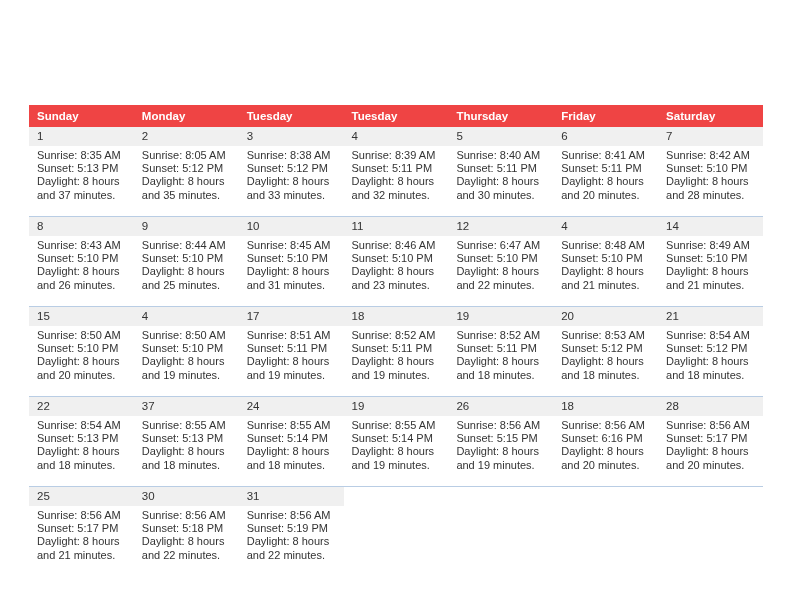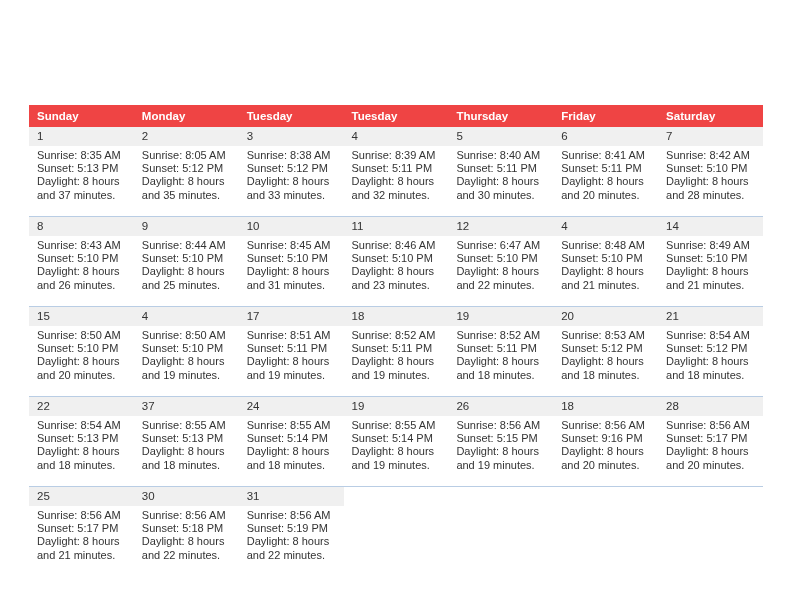--- a/index.html
+++ b/index.html
@@ -467,21 +467,21 @@
                 <div>Daylight: 8 hours</div>
                 <div>and 19 minutes.</div>
               </div>
             </div>
           </td>
         <td>
             <div class="daycell">
               <div class="daynum">18</div>
               <div class="dayinfo">
                 <div>Sunrise: 8:56 AM</div>
-                <div>Sunset: 9:16 PM</div>
+                <div>Sunset: 6:16 PM</div>
                 <div>Daylight: 8 hours</div>
                 <div>and 20 minutes.</div>
               </div>
             </div>
           </td>
         <td>
             <div class="daycell">
               <div class="daynum">28</div>
               <div class="dayinfo">
                 <div>Sunrise: 8:56 AM</div>

